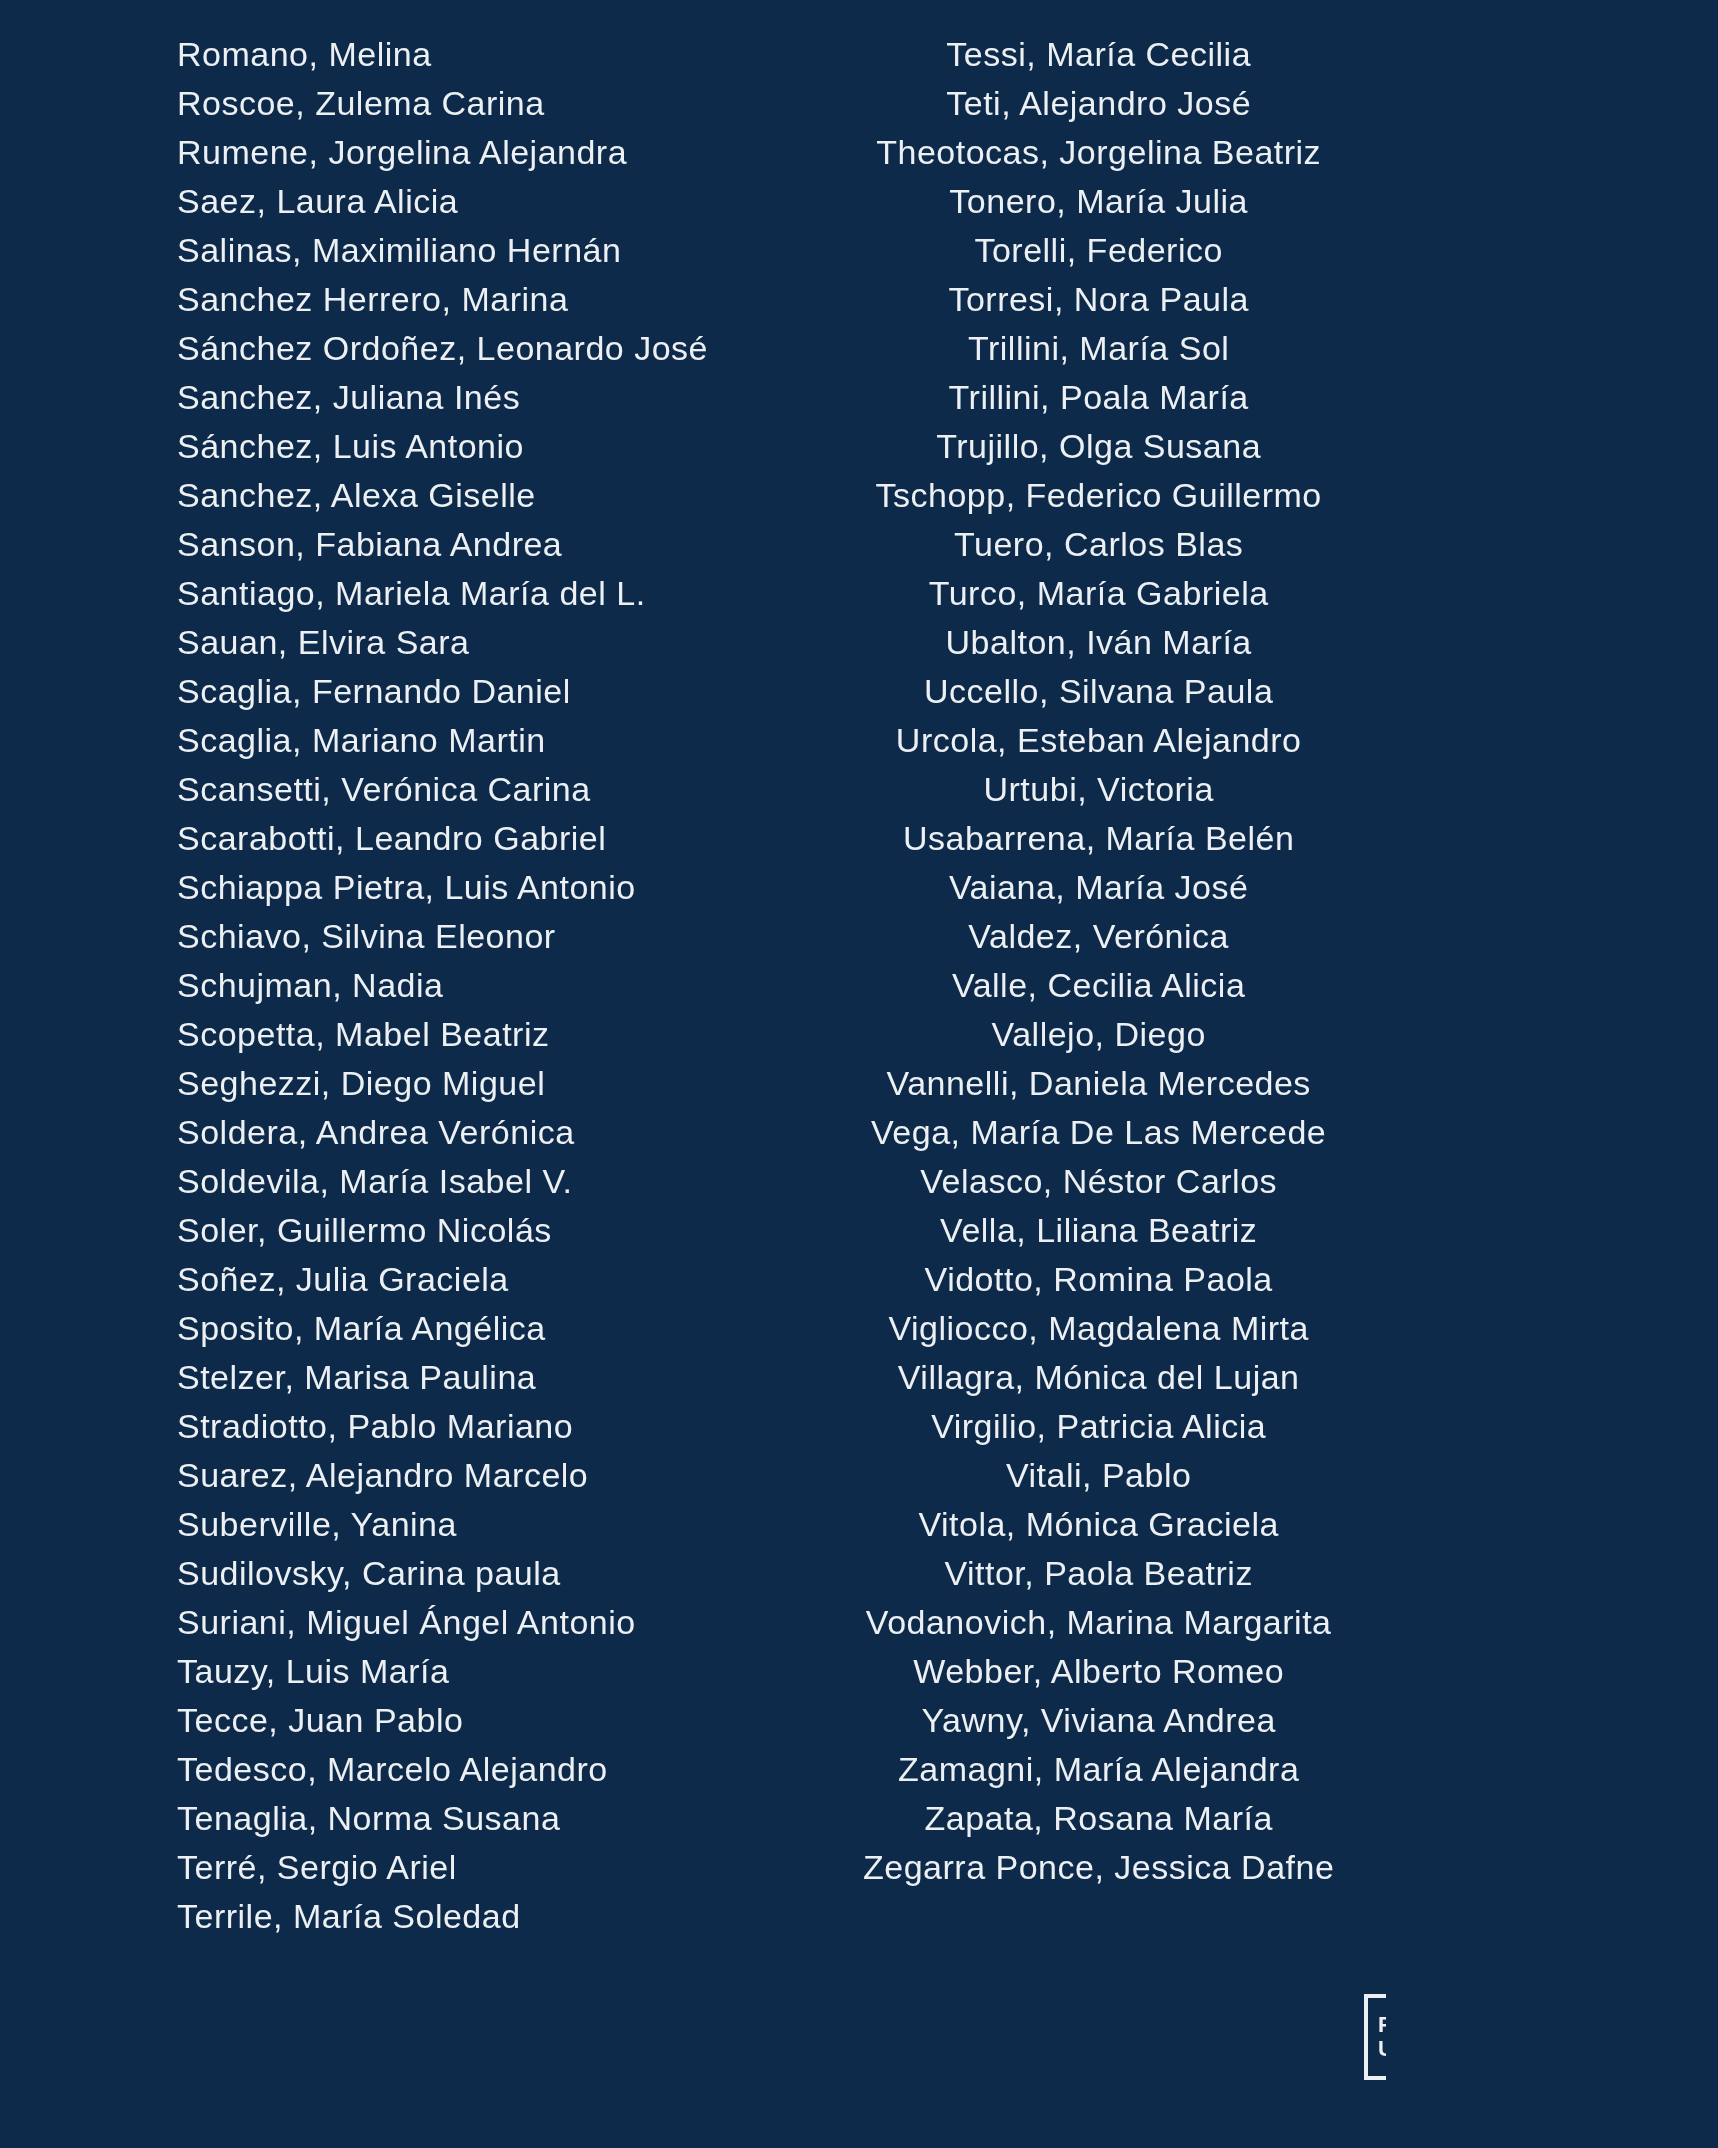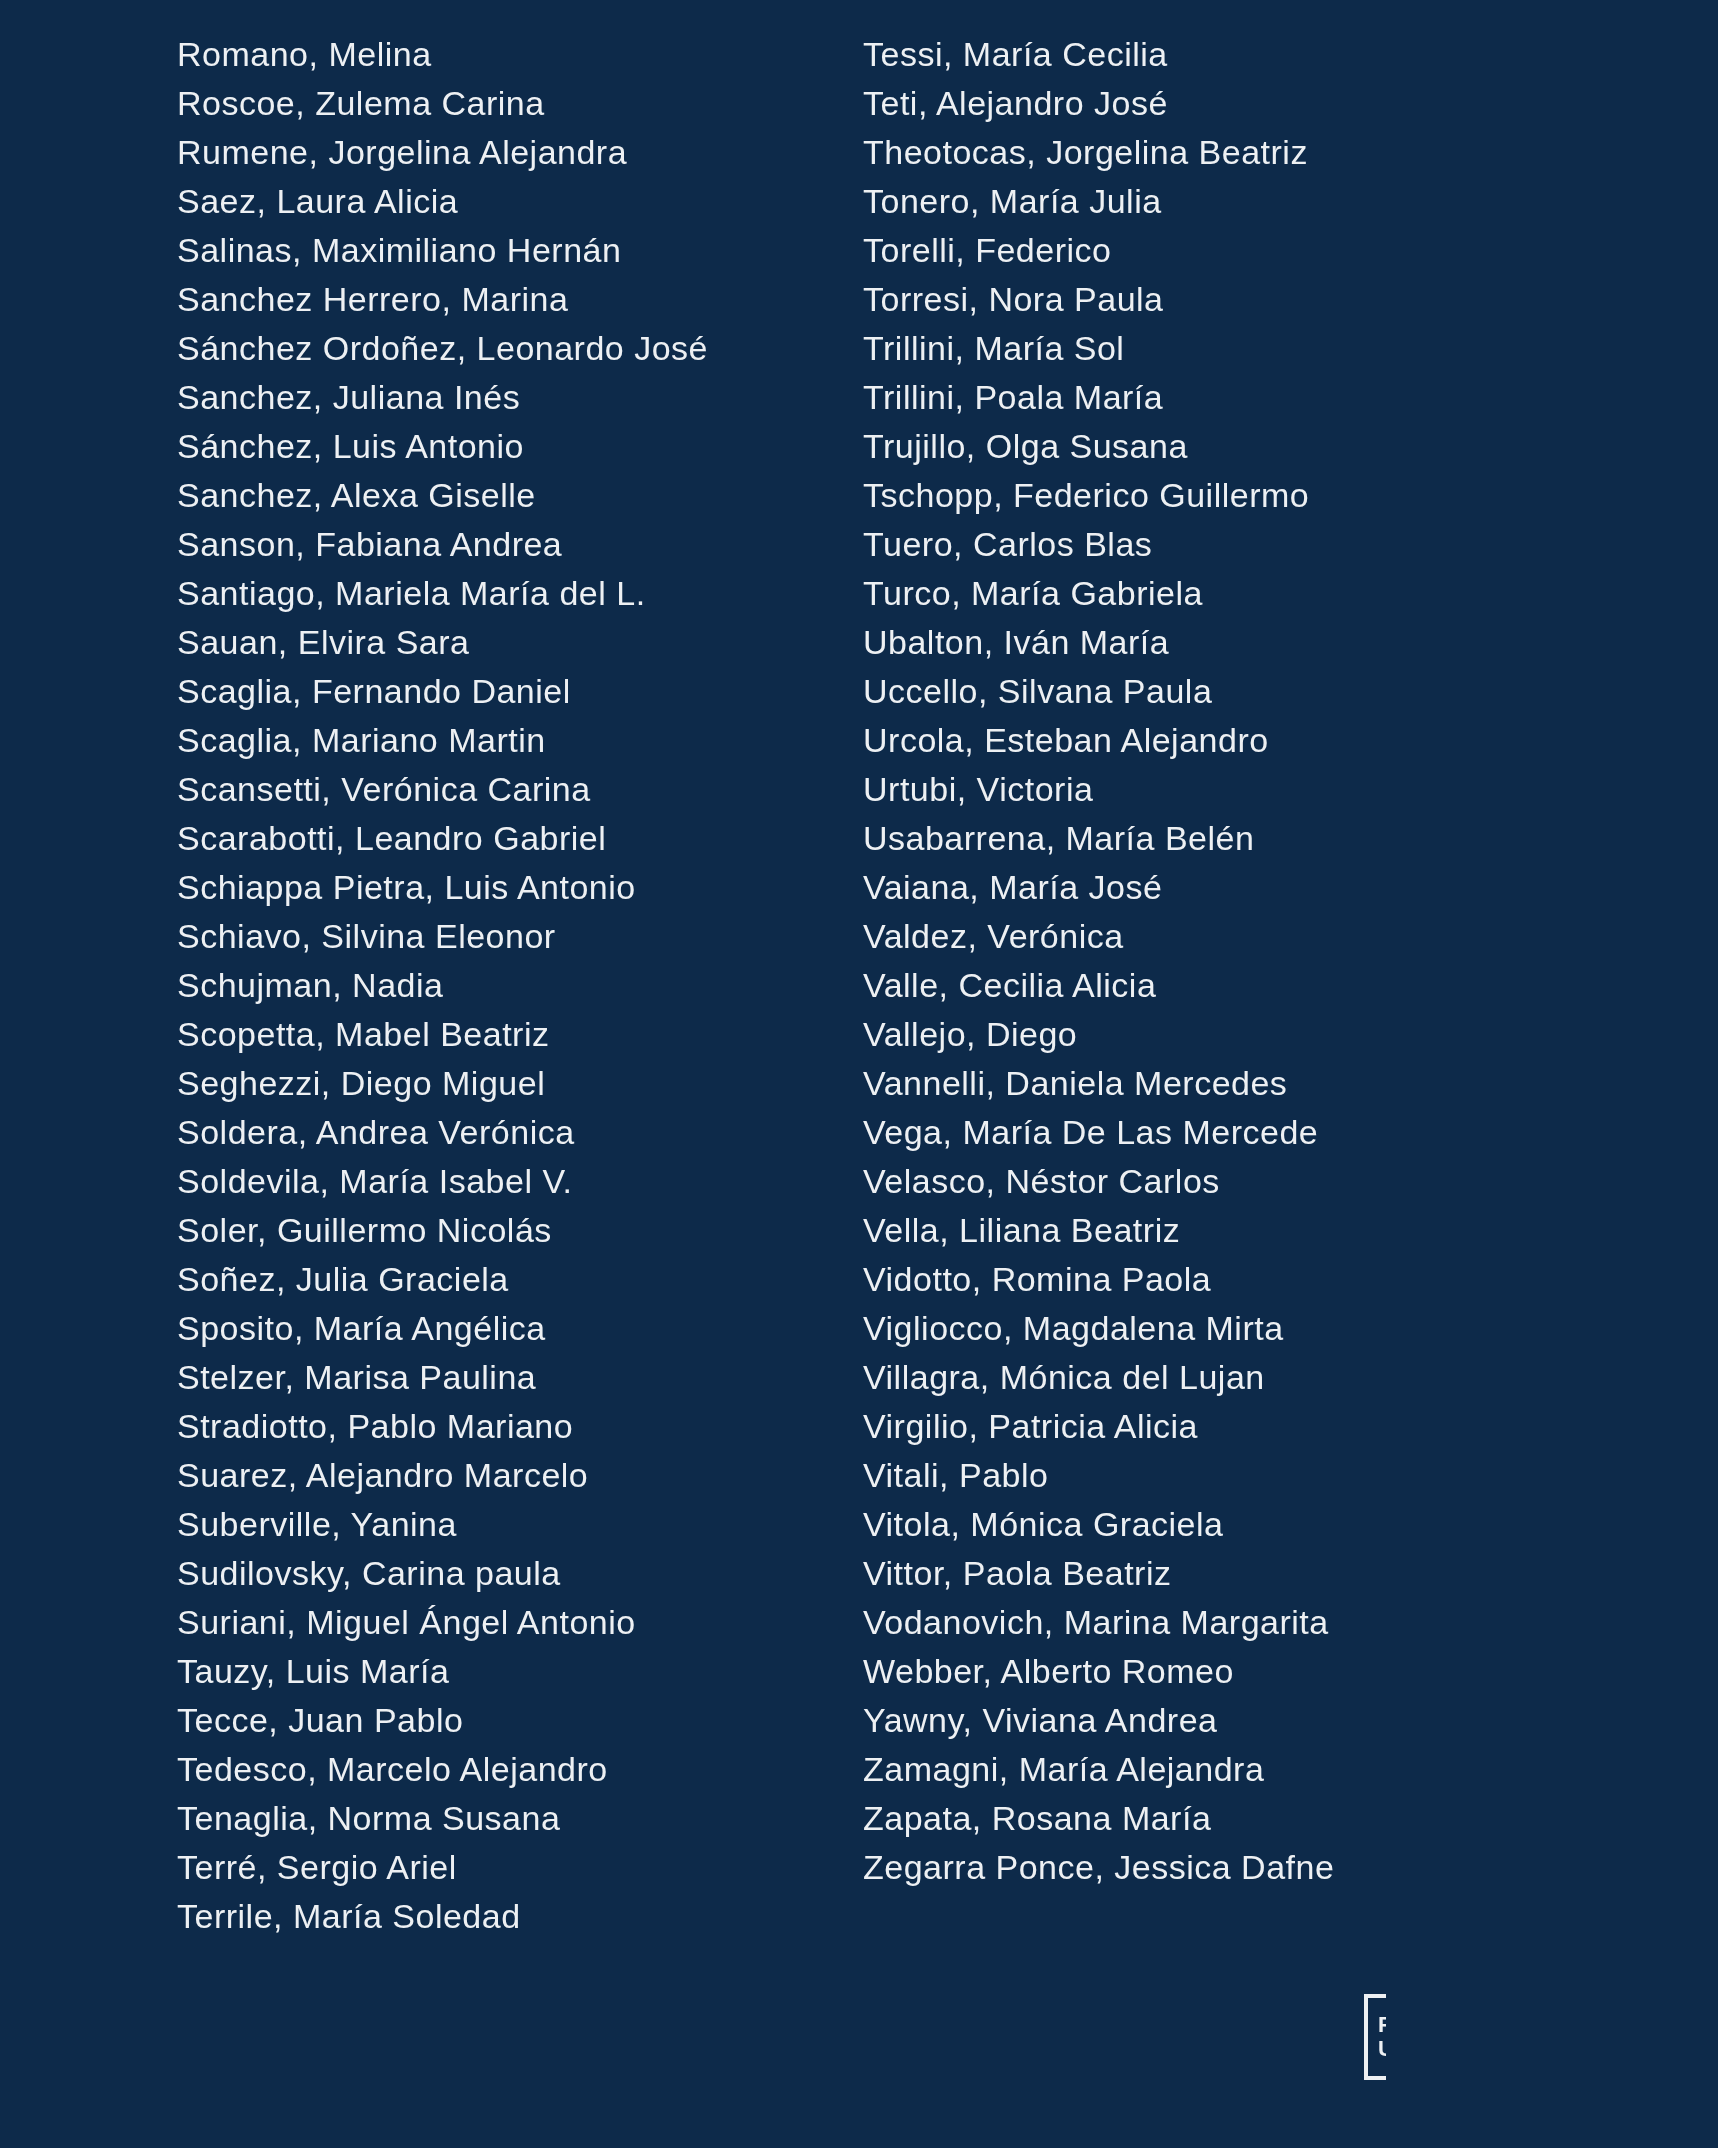--- a/index.html
+++ b/index.html
@@ -20,21 +20,21 @@
     position: absolute;
     top: 30px;
     color: var(--fg);
     font-size: 34px;
     font-weight: 300;
     line-height: 49px;
     letter-spacing: 0.5px;
     white-space: nowrap;
   }
   .name-col-left  { left: 177px; }
-  .name-col-right { left: 863px; }
+  .name-col-right { left: 863px; text-align: center; }
   .name-row { height: 49px; }
   .logos {
     position: absolute;
     left: 1364px;
     top: 1994px;
     display: flex;
     gap: 14.3px;
   }
   .logo-box {
     width: 85px;

